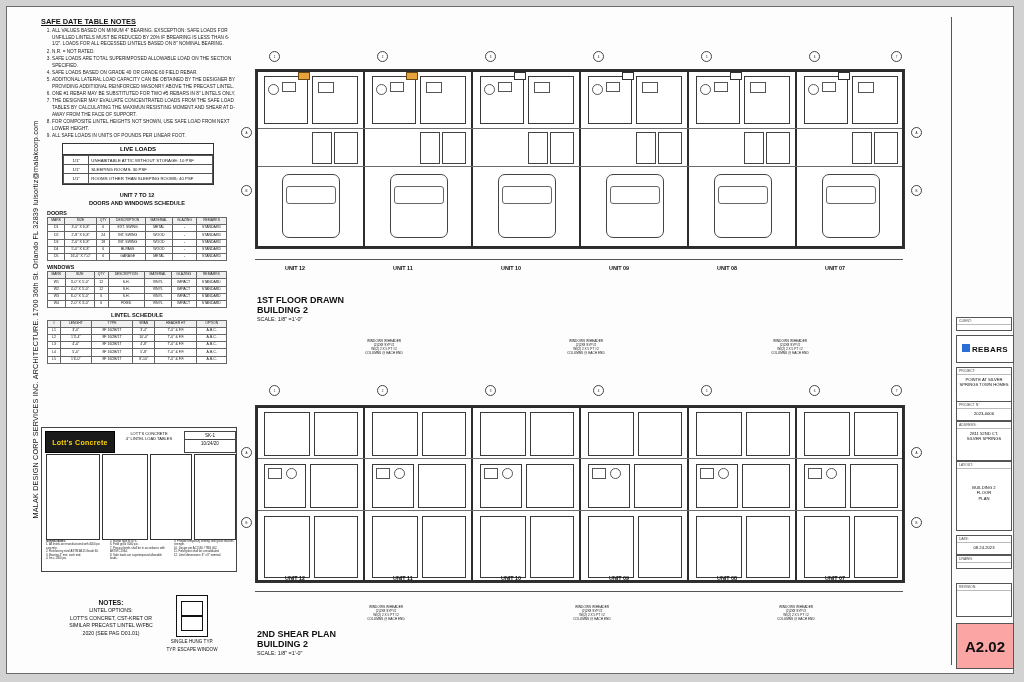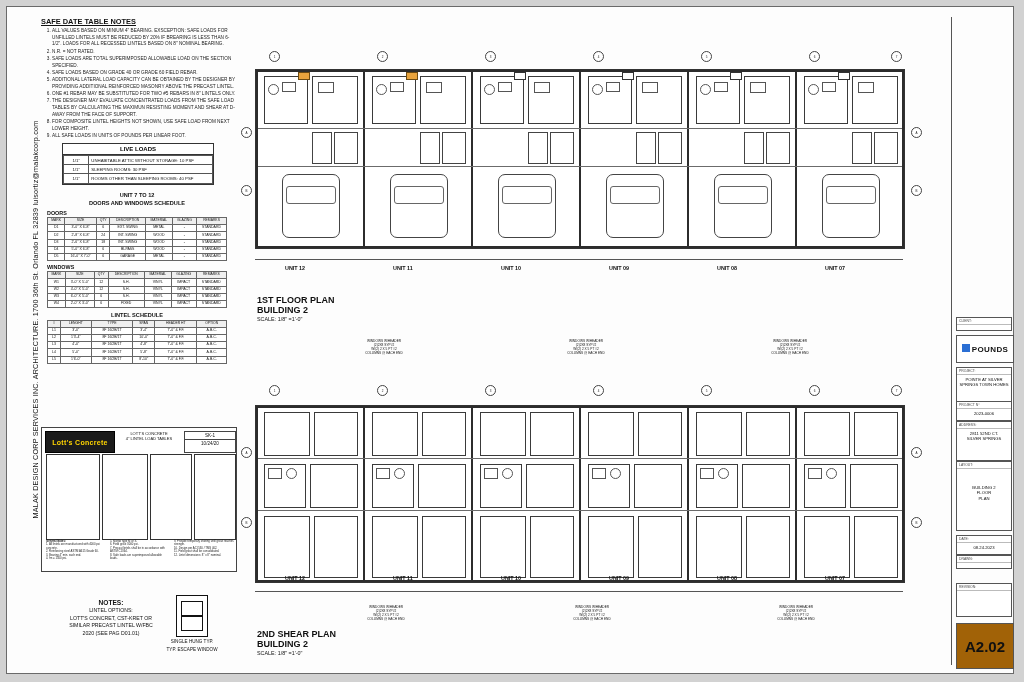--- a/index.html
+++ b/index.html
@@ -78,21 +78,21 @@
   .hatchB{position:absolute;background:#fff;border:.6px solid #333;}
   .dimline{position:absolute;border-top:.6px solid #555;}
   
   #rightbar{left:944px;top:10px;width:64px;height:648px;border-left:1px solid #555;}
   .rb{position:absolute;left:4px;width:56px;border:1px solid #555;background:#fff;box-sizing:border-box;}
   .rb .cap{font-size:3.4px;color:#444;padding:1px 2px;border-bottom:1px solid #bbb;}
   .rb .val{font-size:4.2px;color:#111;padding:2px;line-height:1.3;text-align:center;}
   #logo{position:absolute;left:4px;top:318px;width:56px;height:26px;border:1px solid #555;background:#fff;display:flex;align-items:center;justify-content:center;}
   #logo .lg{font-size:8px;font-weight:bold;color:#111;letter-spacing:.4px;}
   #logo .lgsq{width:8px;height:8px;background:#2b6fd4;display:inline-block;margin-right:2px;}
-  #sheetno{position:absolute;left:4px;top:606px;width:56px;height:44px;border:1px solid #555;background:#a16207;display:flex;align-items:center;justify-content:center;}
+  #sheetno{position:absolute;left:4px;top:606px;width:56px;height:44px;border:1px solid #555;background:#fca5a5;display:flex;align-items:center;justify-content:center;}
   #sheetno span{font-size:15px;font-weight:bold;color:#111;}
 </style>
 </head>
 <body>
 
 <div id="sheet">
   <div id="page">
 
     <div class="bd" id="leftstrip">
       <div class="vt">MALAK DESIGN CORP  SERVICES INC. ARCHITECTURE. 1700 36th St. Orlando FL 32839  luisortiz@malakcorp.com</div>
@@ -441,21 +441,21 @@
       <div class="dimline" style="left:16px;top:242px;width:648px;"></div>
 
       <div class="unitlbl" style="left:46px;top:248px;">UNIT 12</div>
       <div class="unitlbl" style="left:154px;top:248px;">UNIT 11</div>
       <div class="unitlbl" style="left:262px;top:248px;">UNIT 10</div>
       <div class="unitlbl" style="left:370px;top:248px;">UNIT 09</div>
       <div class="unitlbl" style="left:478px;top:248px;">UNIT 08</div>
       <div class="unitlbl" style="left:586px;top:248px;">UNIT 07</div>
 
       <div class="planlabel" style="left:18px;top:278px;">
-        <div class="l1">1ST  FLOOR PLAN</div>
+        <div class="l1">1ST  FLOOR DRAWN</div>
         <div class="l2">BUILDING 2</div>
         <div class="l3">SCALE:  1/8" =1'-0"</div>
       </div>
 
       <div class="calloutbox" style="left:110px;top:322px;width:70px;white-space:pre-line;">WINDOWS W/HEADER
 (2)2X8 SYP#2
 W/(2) 2 X 5 PT #2
 COLUMNS @ EACH END</div>
       <div class="calloutbox" style="left:312px;top:322px;width:70px;white-space:pre-line;">WINDOWS W/HEADER
 (2)2X8 SYP#2
@@ -572,21 +572,21 @@
         <div class="l2">BUILDING 2</div>
         <div class="l3">SCALE:  1/8" =1'-0"</div>
       </div>
     </div>
 
     <div class="bd" id="rightbar">
       <div class="rb" style="top:300px;height:14px;">
         <div class="cap">CLIENT:</div>
       </div>
       <div id="logo">
-        <div class="lg"><span class="lgsq"></span><span>POUNDS</span></div>
+        <div class="lg"><span class="lgsq"></span><span>REBARS</span></div>
       </div>
       <div class="rb" style="top:350px;height:40px;">
         <div class="cap">PROJECT:</div>
         <div class="val">POINTE AT SILVER SPRINGS TOWN HOMES</div>
       </div>
       <div class="rb" style="top:384px;height:20px;">
         <div class="cap">PROJECT N°</div>
         <div class="val">2023-0006</div>
       </div>
       <div class="rb" style="top:404px;height:40px;">

